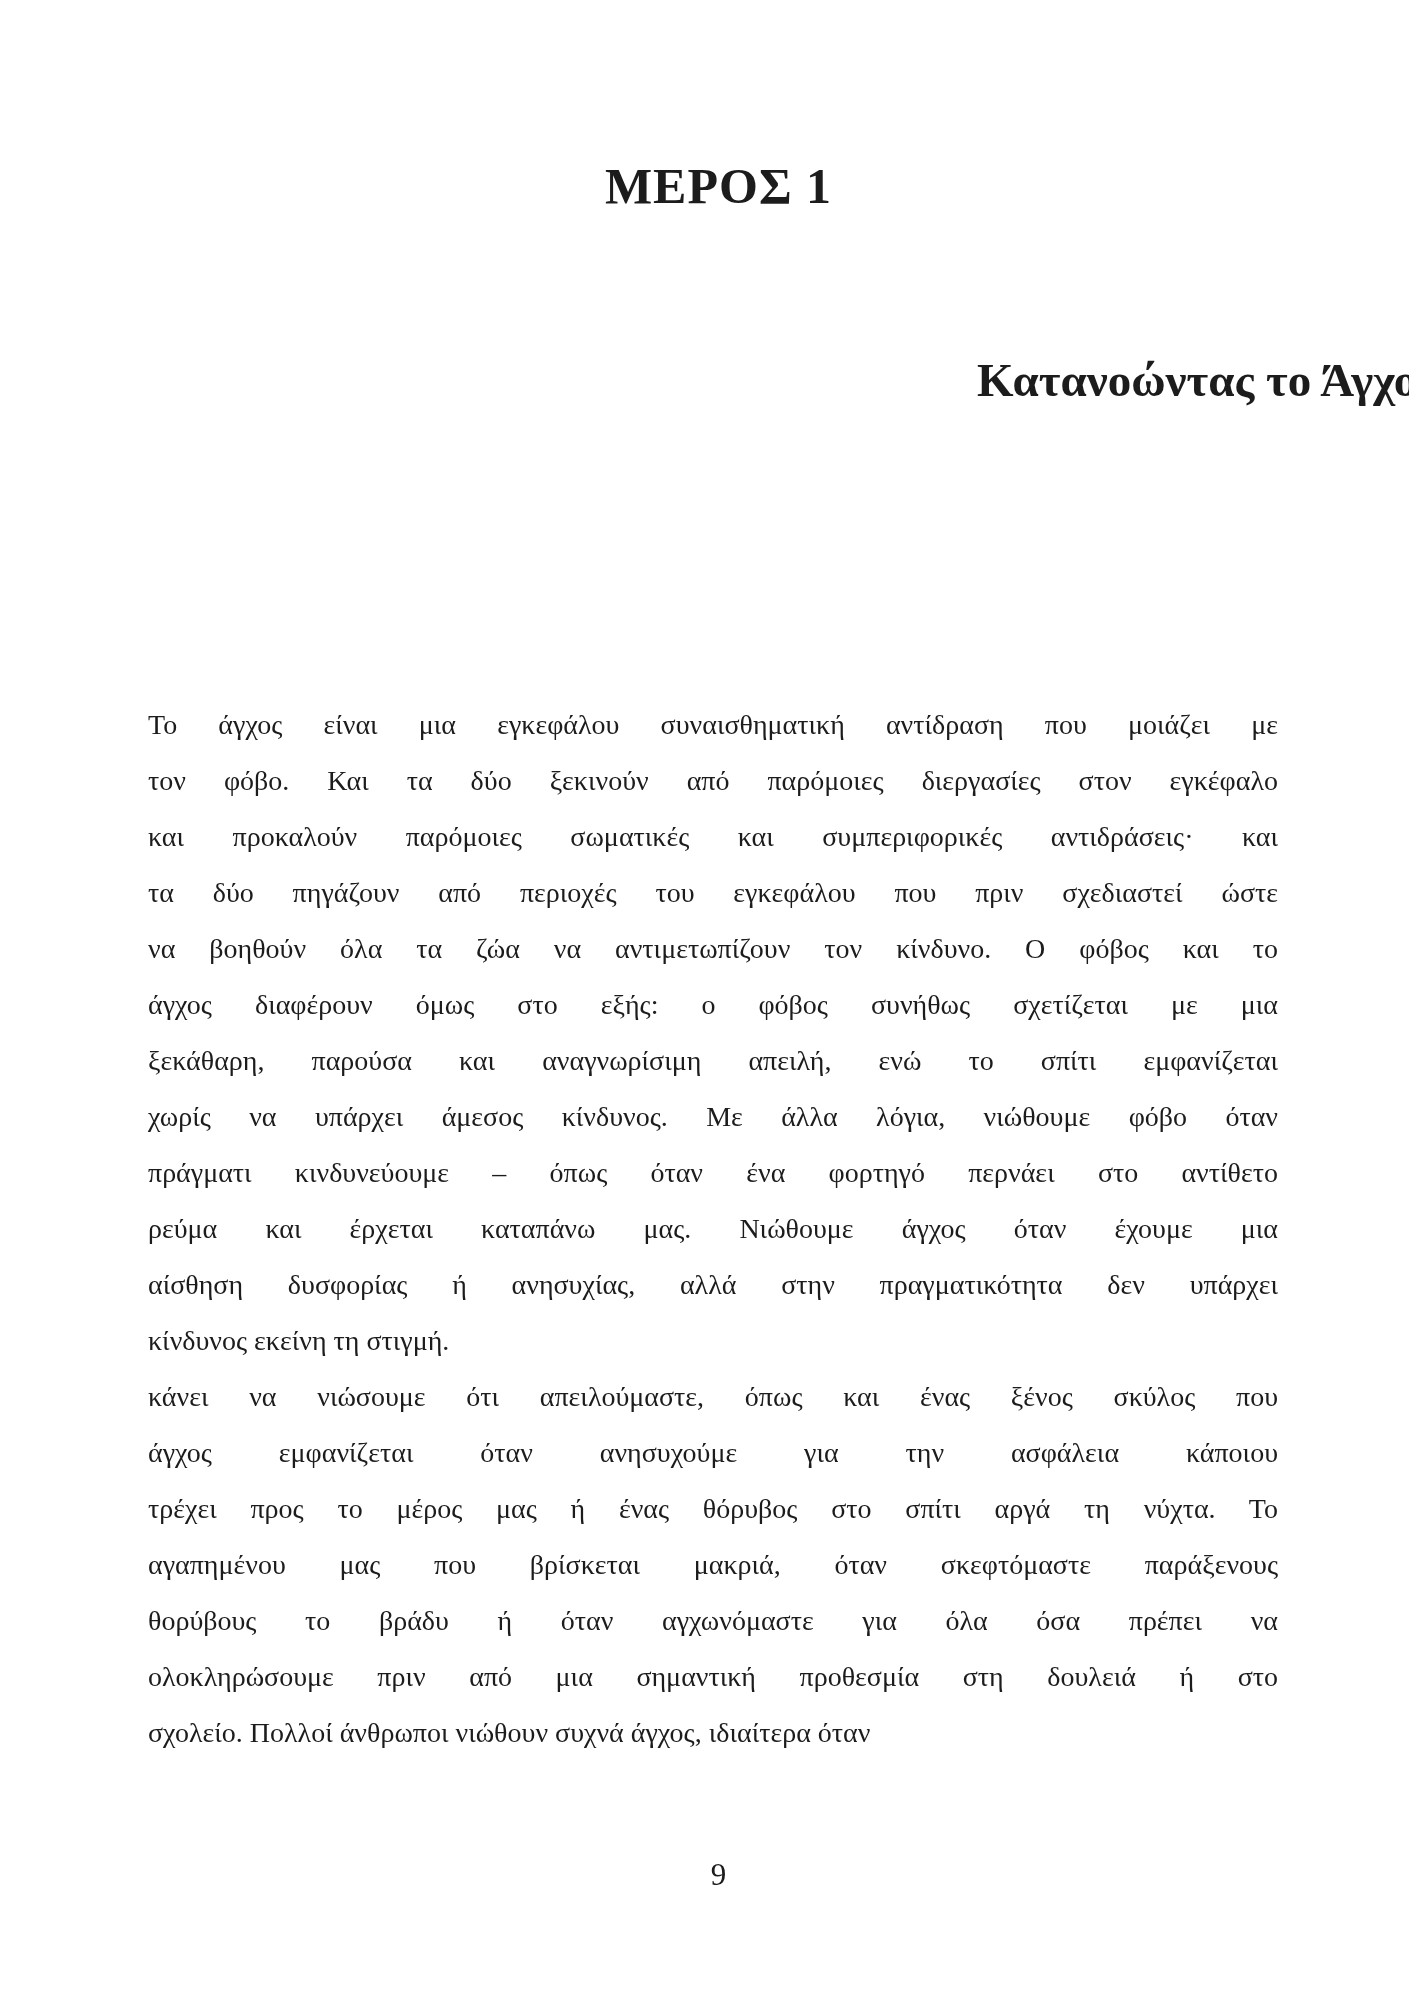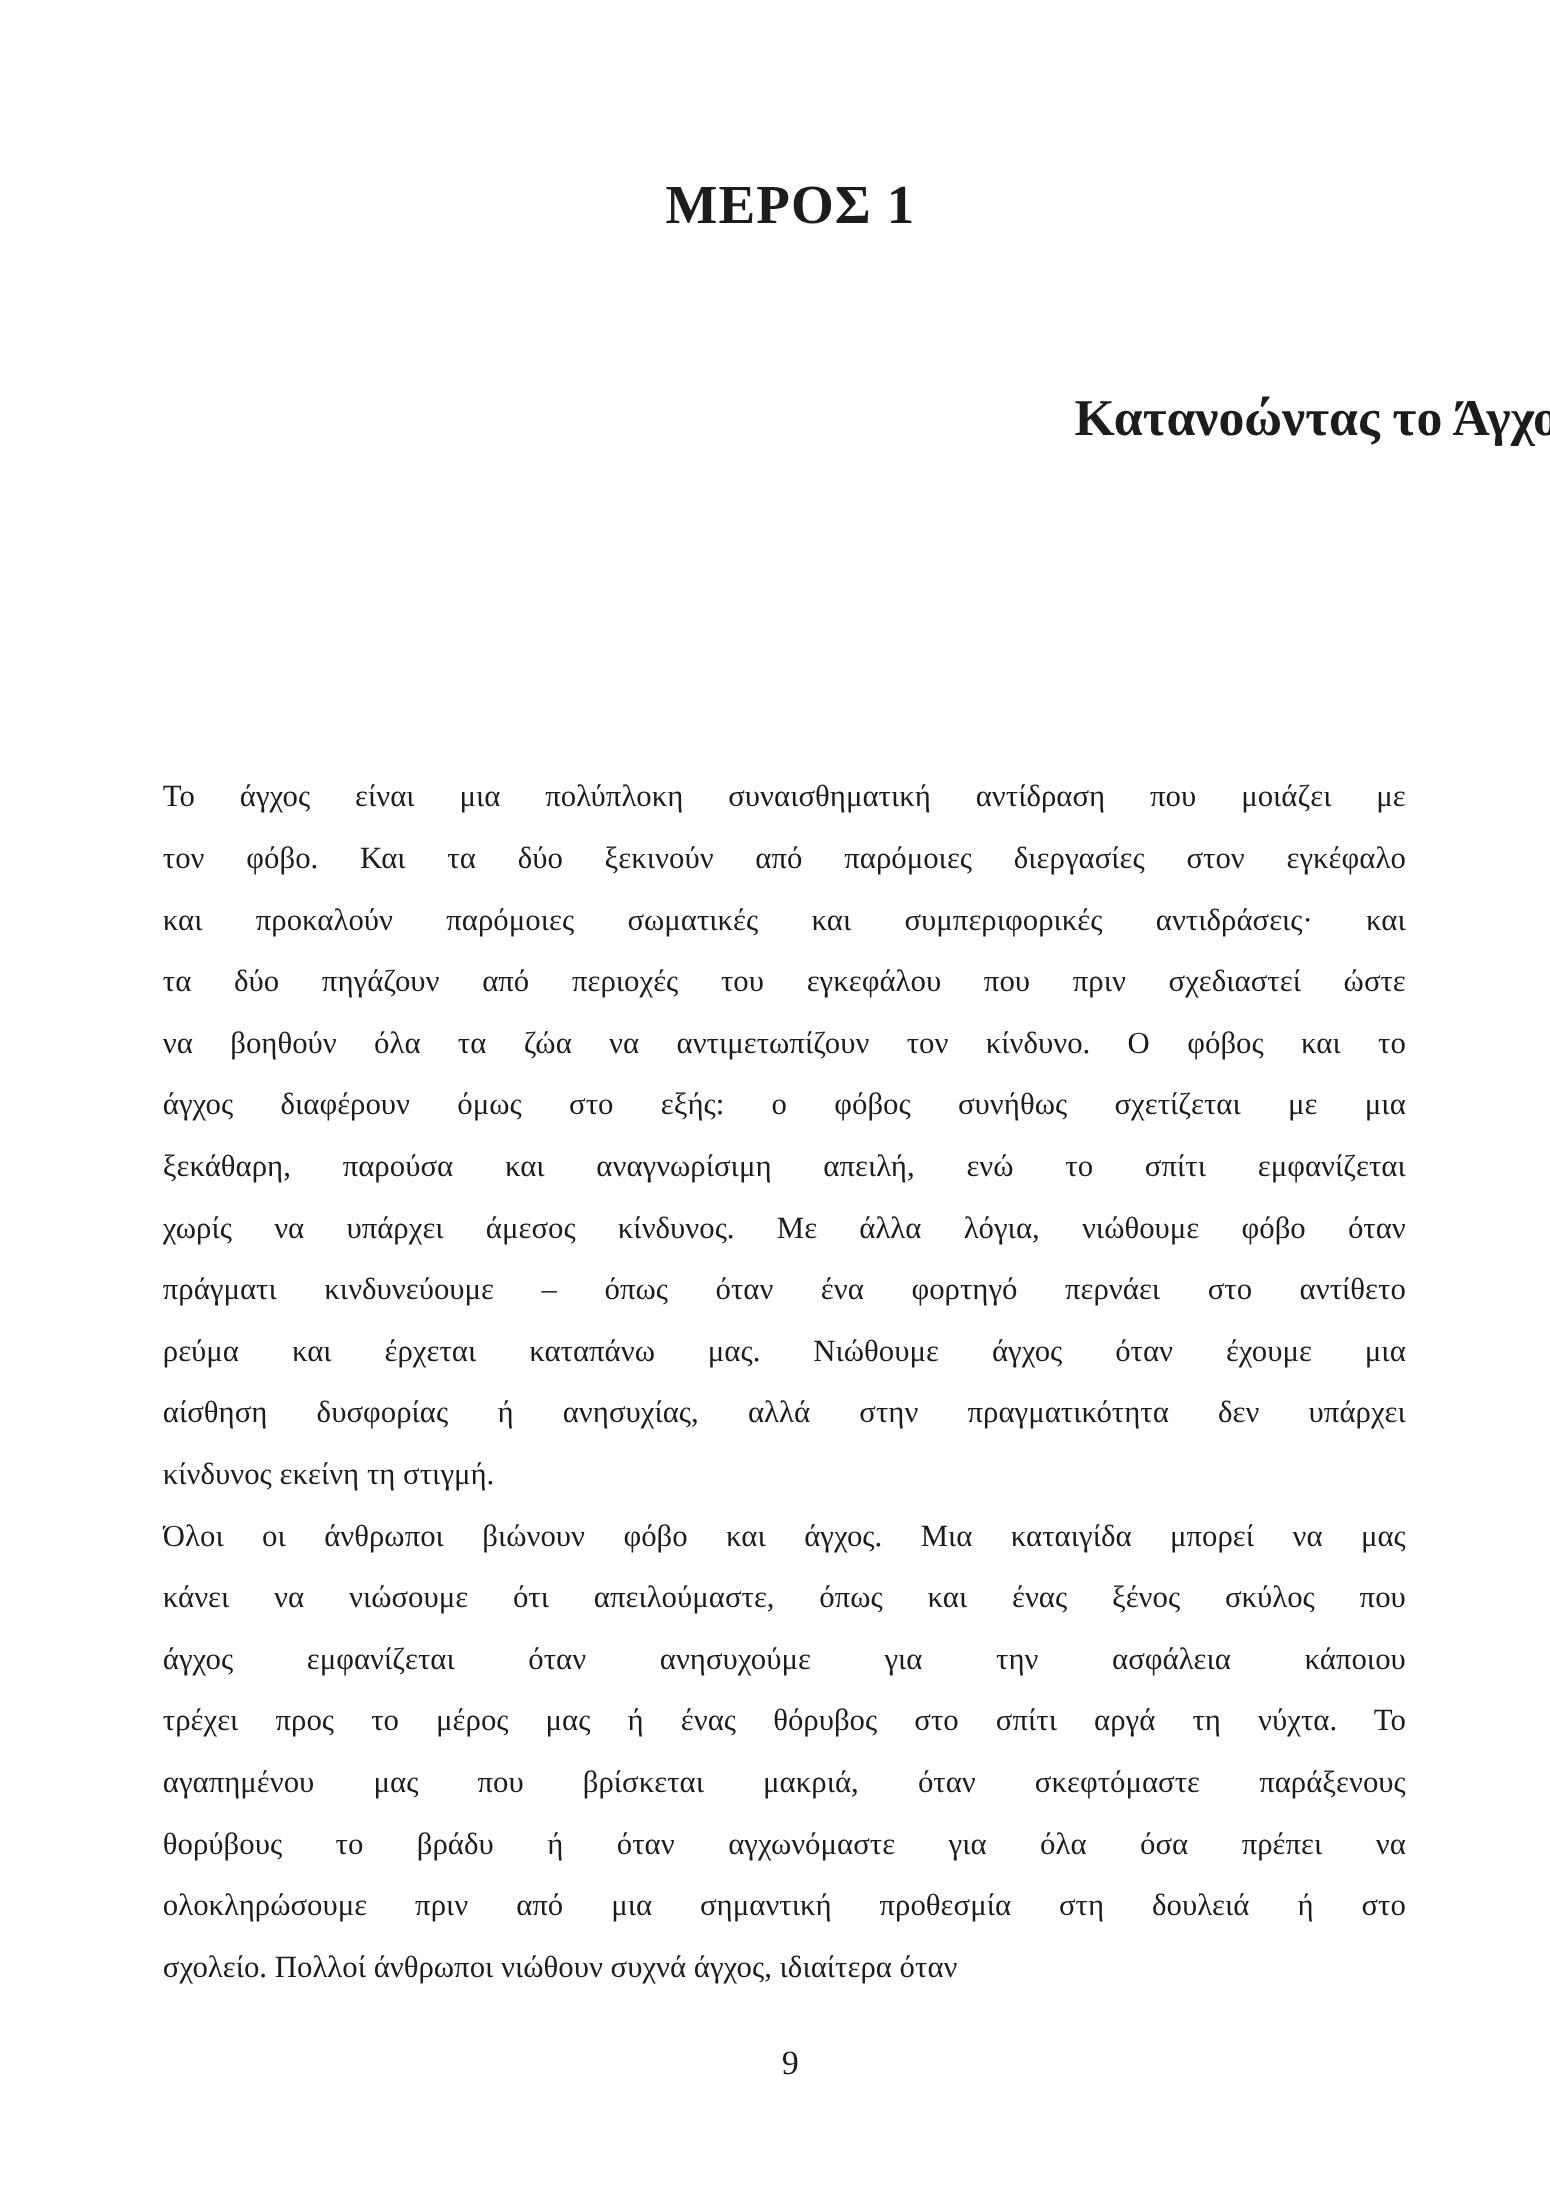--- a/index.html
+++ b/index.html
@@ -76,36 +76,35 @@
 
 <div class="page">
 
   <h1 class="part-heading">ΜΕΡΟΣ 1</h1>
 
   <h2 class="chapter-title">Κατανοώντας το Άγχος</h2>
 
   <div class="body-text">
 
     <div class="para">
-      <div class="line">Το άγχος είναι μια πολύπλοκη συναισθηματική αντίδραση που μοιάζει με</div>
+      <div class="line">Το άγχος είναι μια εγκεφάλου συναισθηματική αντίδραση που μοιάζει με</div>
       <div class="line">τον φόβο. Και τα δύο ξεκινούν από παρόμοιες διεργασίες στον εγκέφαλο</div>
       <div class="line">και προκαλούν παρόμοιες σωματικές και συμπεριφορικές αντιδράσεις· και</div>
       <div class="line">τα δύο πηγάζουν από περιοχές του εγκεφάλου που πριν σχεδιαστεί ώστε</div>
       <div class="line">να βοηθούν όλα τα ζώα να αντιμετωπίζουν τον κίνδυνο. Ο φόβος και το</div>
       <div class="line">άγχος διαφέρουν όμως στο εξής: ο φόβος συνήθως σχετίζεται με μια</div>
       <div class="line">ξεκάθαρη, παρούσα και αναγνωρίσιμη απειλή, ενώ το σπίτι εμφανίζεται</div>
       <div class="line">χωρίς να υπάρχει άμεσος κίνδυνος. Με άλλα λόγια, νιώθουμε φόβο όταν</div>
       <div class="line">πράγματι κινδυνεύουμε – όπως όταν ένα φορτηγό περνάει στο αντίθετο</div>
       <div class="line">ρεύμα και έρχεται καταπάνω μας. Νιώθουμε άγχος όταν έχουμε μια</div>
       <div class="line">αίσθηση δυσφορίας ή ανησυχίας, αλλά στην πραγματικότητα δεν υπάρχει</div>
       <div class="line last">κίνδυνος εκείνη τη στιγμή.</div>
     </div>
 
     <div class="para">
-      <div class="line">Όλοι οι άνθρωποι βιώνουν φόβο και άγχος. Μια καταιγίδα μπορεί να μας</div>
       <div class="line">κάνει να νιώσουμε ότι απειλούμαστε, όπως και ένας ξένος σκύλος που</div>
       <div class="line">άγχος εμφανίζεται όταν ανησυχούμε για την ασφάλεια κάποιου</div>
       <div class="line">τρέχει προς το μέρος μας ή ένας θόρυβος στο σπίτι αργά τη νύχτα. Το</div>
       <div class="line">αγαπημένου μας που βρίσκεται μακριά, όταν σκεφτόμαστε παράξενους</div>
       <div class="line">θορύβους το βράδυ ή όταν αγχωνόμαστε για όλα όσα πρέπει να</div>
       <div class="line">ολοκληρώσουμε πριν από μια σημαντική προθεσμία στη δουλειά ή στο</div>
       <div class="line last">σχολείο. Πολλοί άνθρωποι νιώθουν συχνά άγχος, ιδιαίτερα όταν</div>
     </div>
 
   </div>

